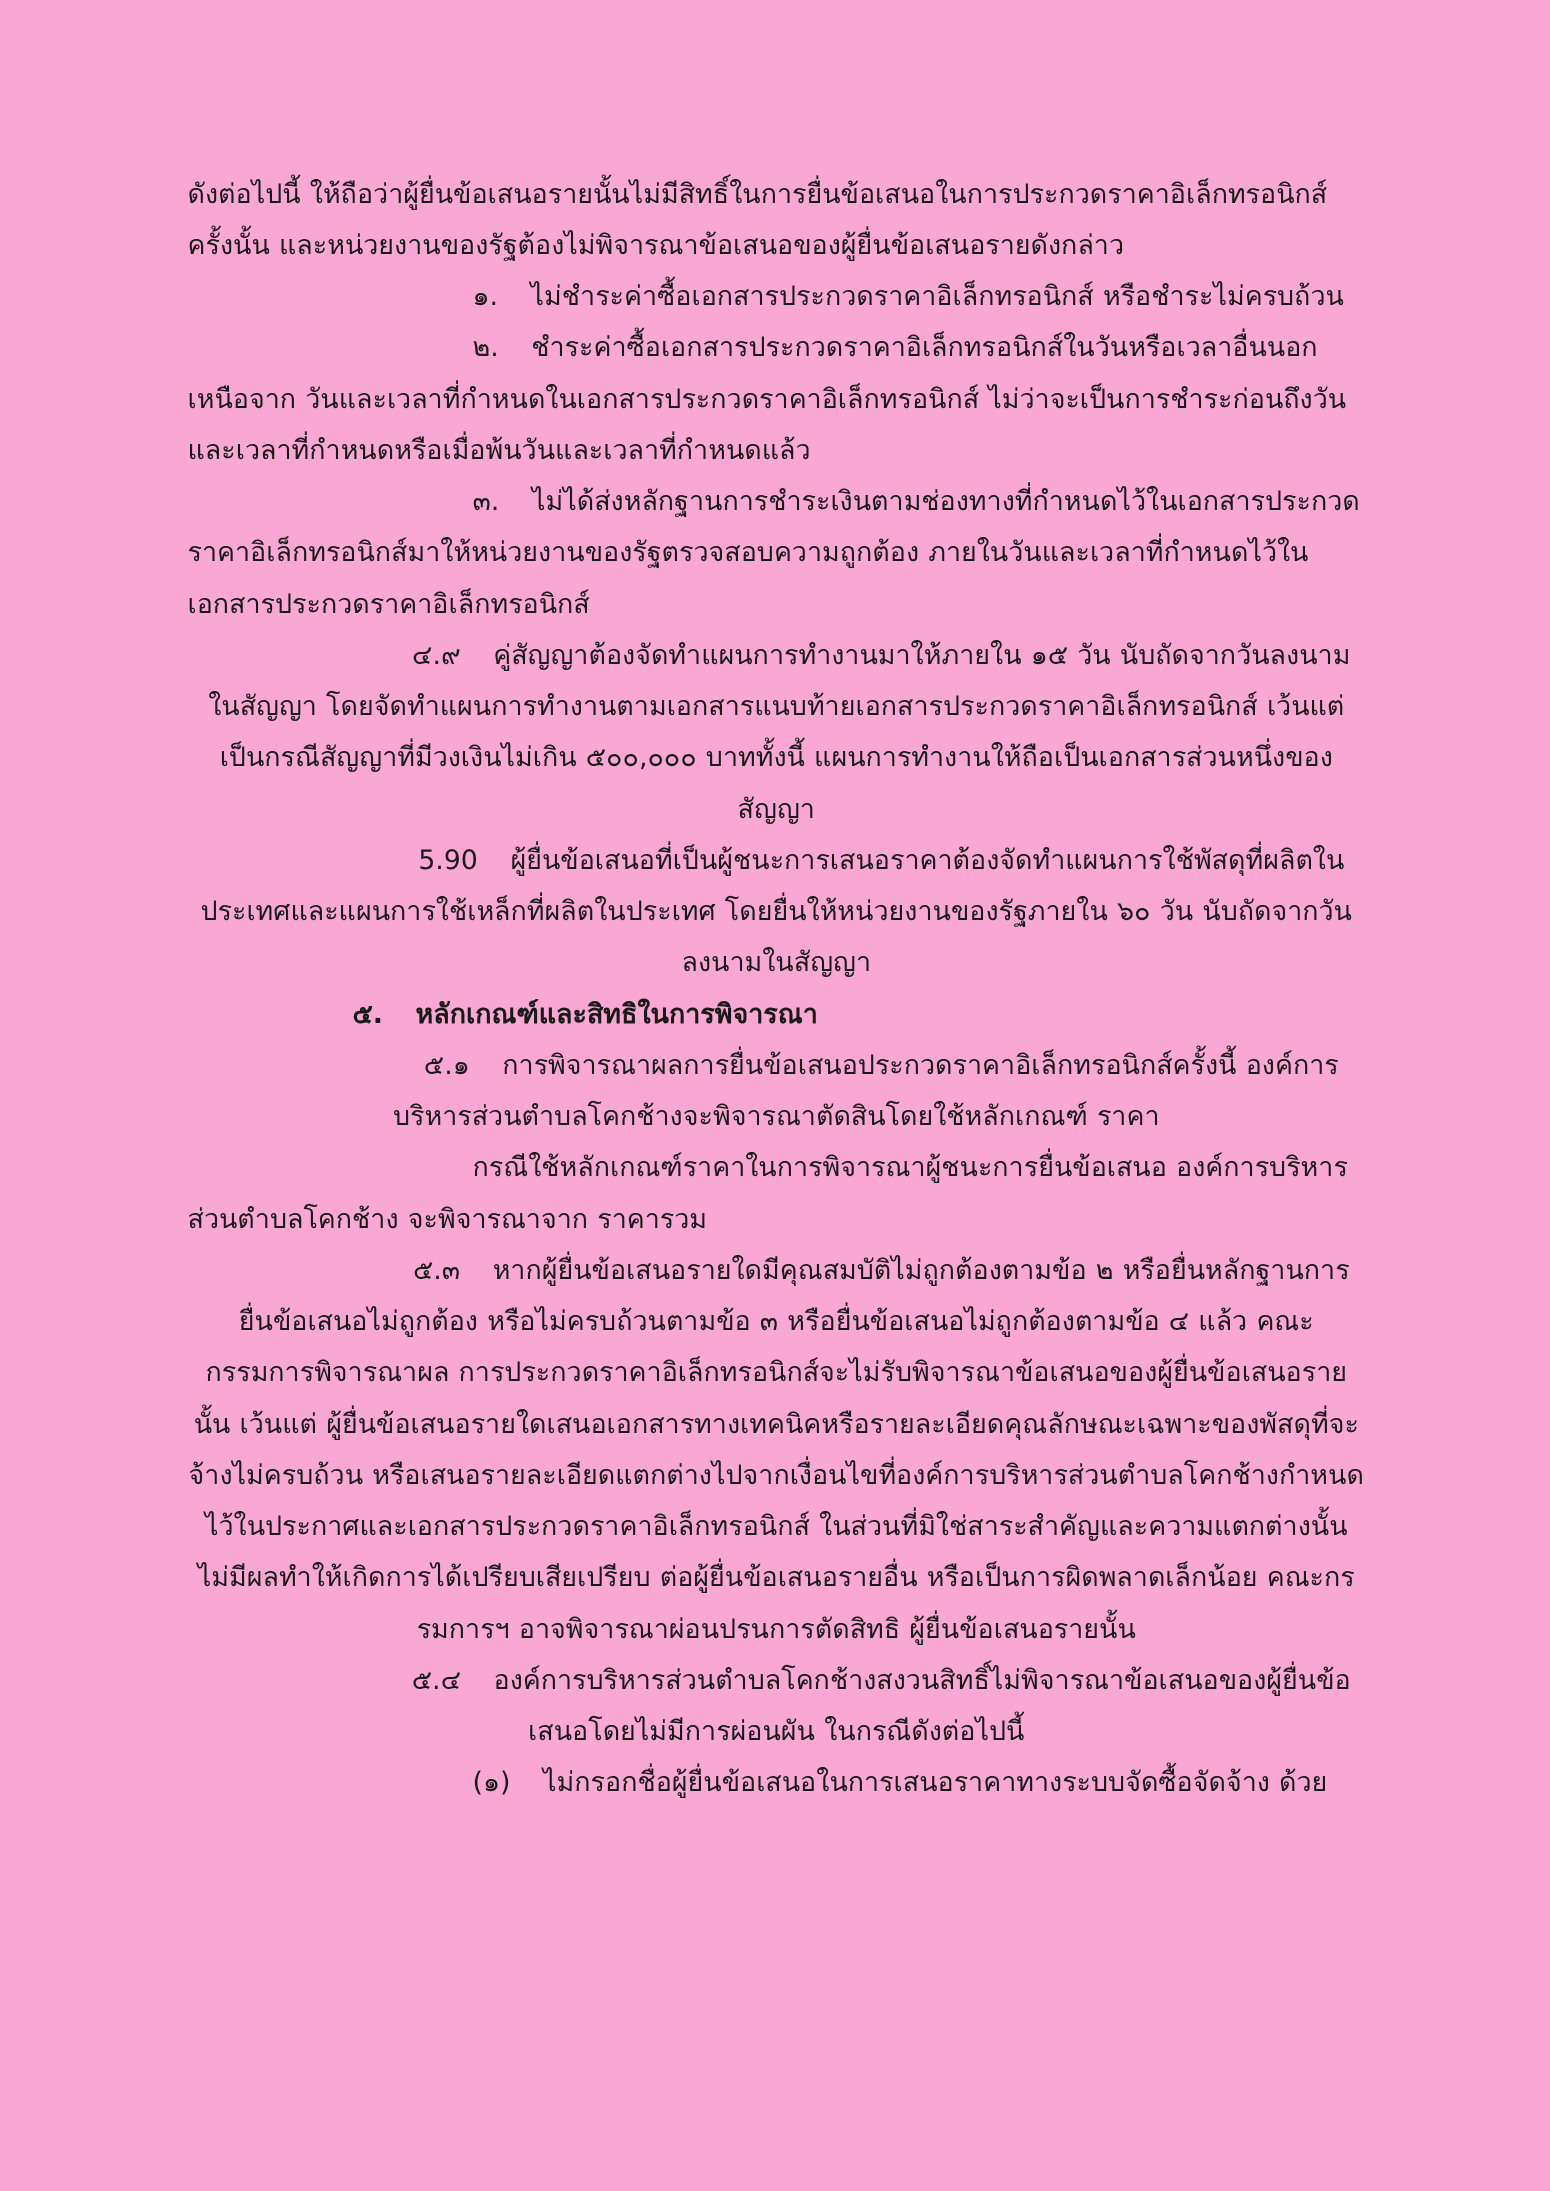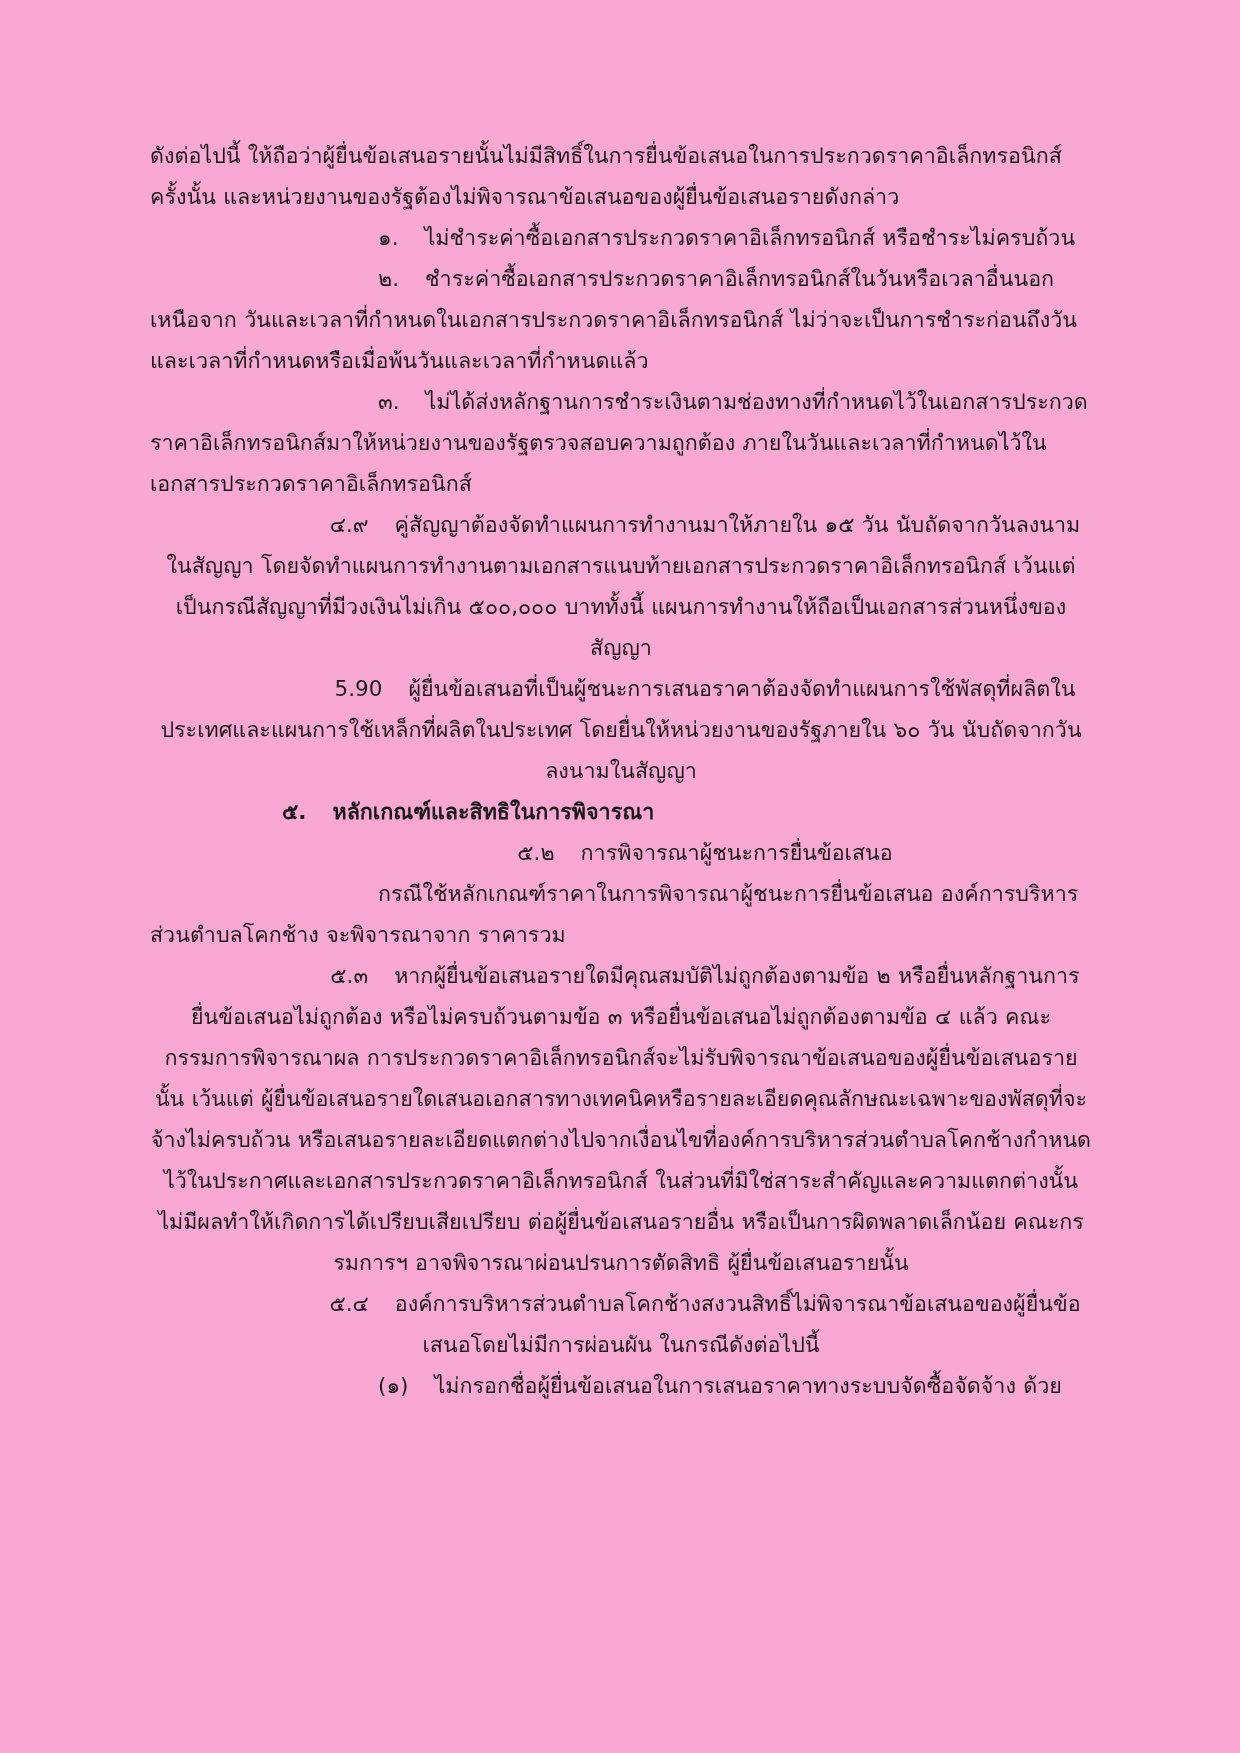--- a/index.html
+++ b/index.html
@@ -58,22 +58,22 @@
     <p class="para indent-5"><span>๒.</span><span class="num-sep-wide"></span><span>ชำระค่าซื้อเอกสารประกวดราคาอิเล็กทรอนิกส์ในวันหรือเวลาอื่นนอกเหนือจาก วันและเวลาที่กำหนดในเอกสารประกวดราคาอิเล็กทรอนิกส์ ไม่ว่าจะเป็นการชำระก่อนถึงวันและเวลาที่กำหนดหรือเมื่อพ้นวันและเวลาที่กำหนดแล้ว</span></p>
 
     <p class="para indent-5"><span>๓.</span><span class="num-sep-wide"></span><span>ไม่ได้ส่งหลักฐานการชำระเงินตามช่องทางที่กำหนดไว้ในเอกสารประกวดราคาอิเล็กทรอนิกส์มาให้หน่วยงานของรัฐตรวจสอบความถูกต้อง ภายในวันและเวลาที่กำหนดไว้ในเอกสารประกวดราคาอิเล็กทรอนิกส์</span></p>
 
     <p class="para indent-3"><span>๔.๙</span><span class="num-sep-wide"></span><span>คู่สัญญาต้องจัดทำแผนการทำงานมาให้ภายใน ๑๕ วัน นับถัดจากวันลงนามในสัญญา โดยจัดทำแผนการทำงานตามเอกสารแนบท้ายเอกสารประกวดราคาอิเล็กทรอนิกส์ เว้นแต่เป็นกรณีสัญญาที่มีวงเงินไม่เกิน ๕๐๐,๐๐๐ บาททั้งนี้ แผนการทำงานให้ถือเป็นเอกสารส่วนหนึ่งของสัญญา</span></p>
 
     <p class="para indent-3"><span>5.90</span><span class="num-sep-wide"></span><span>ผู้ยื่นข้อเสนอที่เป็นผู้ชนะการเสนอราคาต้องจัดทำแผนการใช้พัสดุที่ผลิตในประเทศและแผนการใช้เหล็กที่ผลิตในประเทศ โดยยื่นให้หน่วยงานของรัฐภายใน ๖๐ วัน นับถัดจากวันลงนามในสัญญา</span></p>
 
     <p class="para heading"><span>๕.</span><span class="num-sep-wide"></span><span>หลักเกณฑ์และสิทธิในการพิจารณา</span></p>
 
+    <p class="para indent-3"><span>๕.๑</span><span class="num-sep-wide"></span><span>การพิจารณาผลการยื่นข้อเสนอประกวดราคาอิเล็กทรอนิกส์ครั้งนี้ องค์การบริหารส่วนตำบลโคกช้างจะพิจารณาตัดสินโดยใช้หลักเกณฑ์ ราคา</span></p>
 
-    <p class="para indent-3"><span>๕.๒</span><span class="num-sep-wide"></span><span>การพิจารณาผู้ชนะการยื่นข้อเสนอ</span></p>
 
     <p class="para indent-5">กรณีใช้หลักเกณฑ์ราคาในการพิจารณาผู้ชนะการยื่นข้อเสนอ องค์การบริหารส่วนตำบลโคกช้าง จะพิจารณาจาก ราคารวม</p>
 
     <p class="para indent-3"><span>๕.๓</span><span class="num-sep-wide"></span><span>หากผู้ยื่นข้อเสนอรายใดมีคุณสมบัติไม่ถูกต้องตามข้อ ๒ หรือยื่นหลักฐานการยื่นข้อเสนอไม่ถูกต้อง หรือไม่ครบถ้วนตามข้อ ๓ หรือยื่นข้อเสนอไม่ถูกต้องตามข้อ ๔ แล้ว คณะกรรมการพิจารณาผล การประกวดราคาอิเล็กทรอนิกส์จะไม่รับพิจารณาข้อเสนอของผู้ยื่นข้อเสนอรายนั้น เว้นแต่ ผู้ยื่นข้อเสนอรายใดเสนอเอกสารทางเทคนิคหรือรายละเอียดคุณลักษณะเฉพาะของพัสดุที่จะจ้างไม่ครบถ้วน หรือเสนอรายละเอียดแตกต่างไปจากเงื่อนไขที่องค์การบริหารส่วนตำบลโคกช้างกำหนดไว้ในประกาศและเอกสารประกวดราคาอิเล็กทรอนิกส์ ในส่วนที่มิใช่สาระสำคัญและความแตกต่างนั้น ไม่มีผลทำให้เกิดการได้เปรียบเสียเปรียบ ต่อผู้ยื่นข้อเสนอรายอื่น หรือเป็นการผิดพลาดเล็กน้อย คณะกรรมการฯ อาจพิจารณาผ่อนปรนการตัดสิทธิ ผู้ยื่นข้อเสนอรายนั้น</span></p>
 
     <p class="para indent-3"><span>๕.๔</span><span class="num-sep-wide"></span><span>องค์การบริหารส่วนตำบลโคกช้างสงวนสิทธิ์ไม่พิจารณาข้อเสนอของผู้ยื่นข้อเสนอโดยไม่มีการผ่อนผัน ในกรณีดังต่อไปนี้</span></p>
 
     <p class="para indent-5"><span>(๑)</span><span class="num-sep-wide"></span><span>ไม่กรอกชื่อผู้ยื่นข้อเสนอในการเสนอราคาทางระบบจัดซื้อจัดจ้าง  ด้วย</span></p>
 
   </div>

